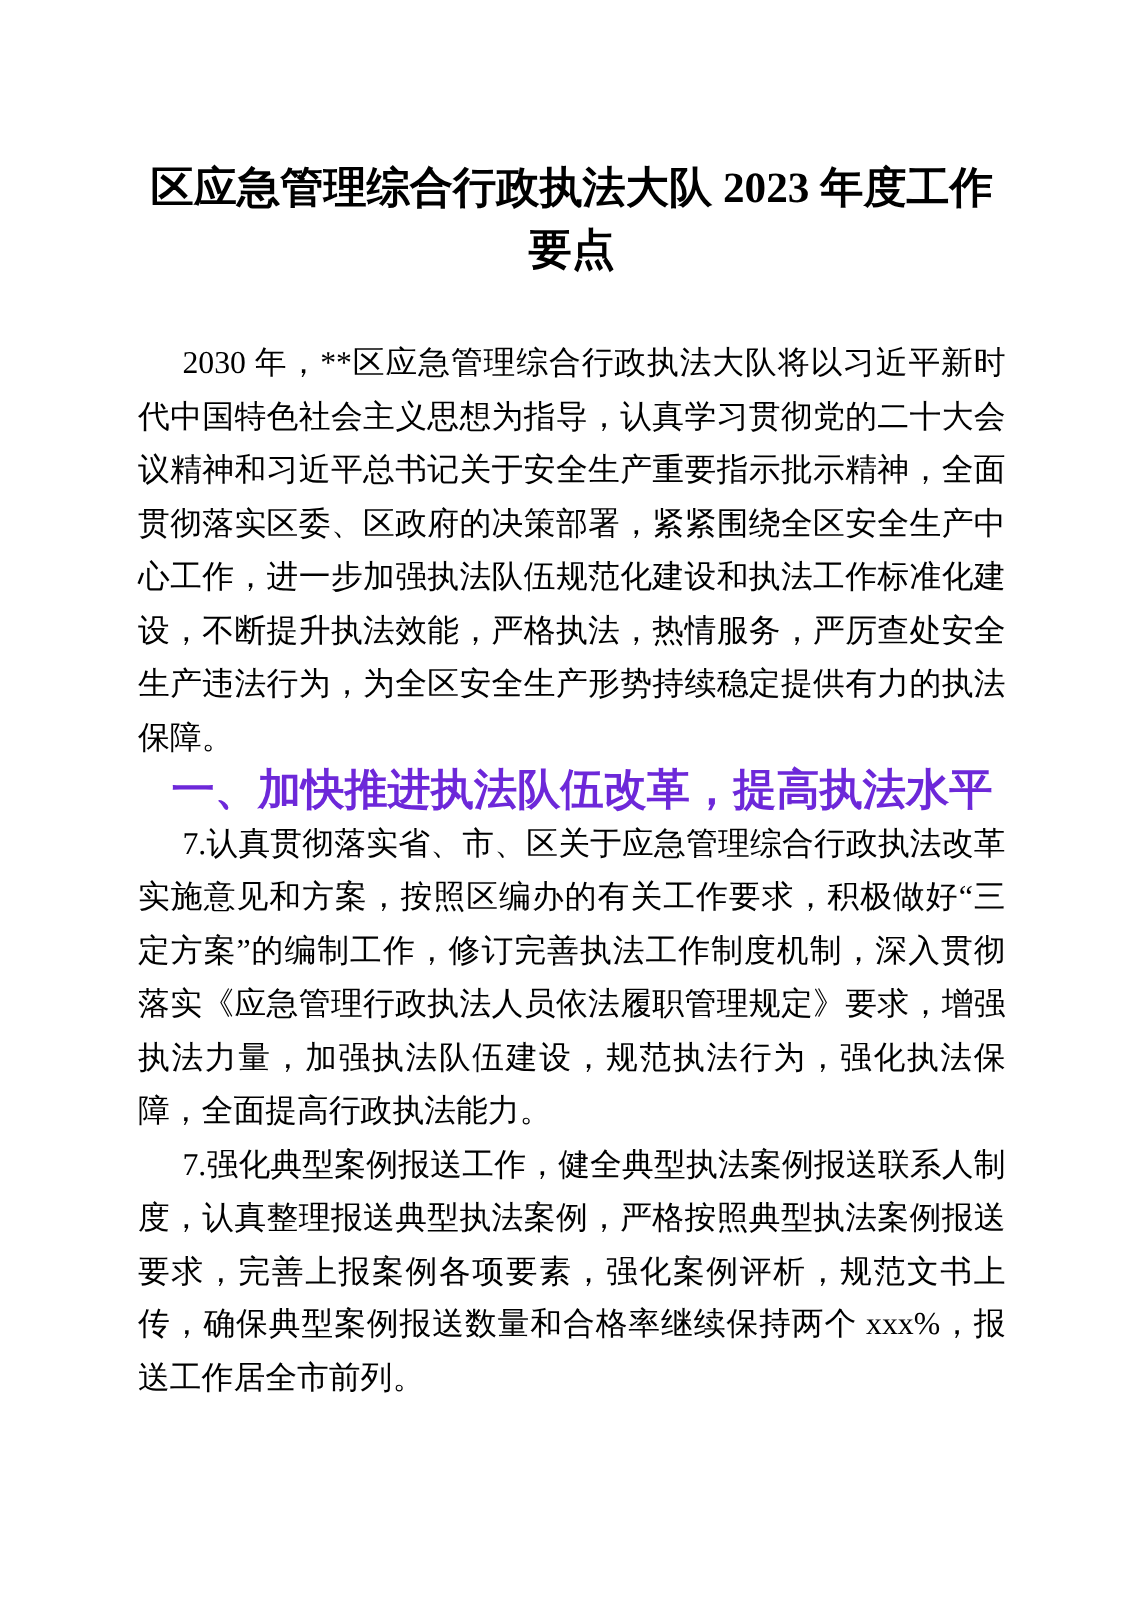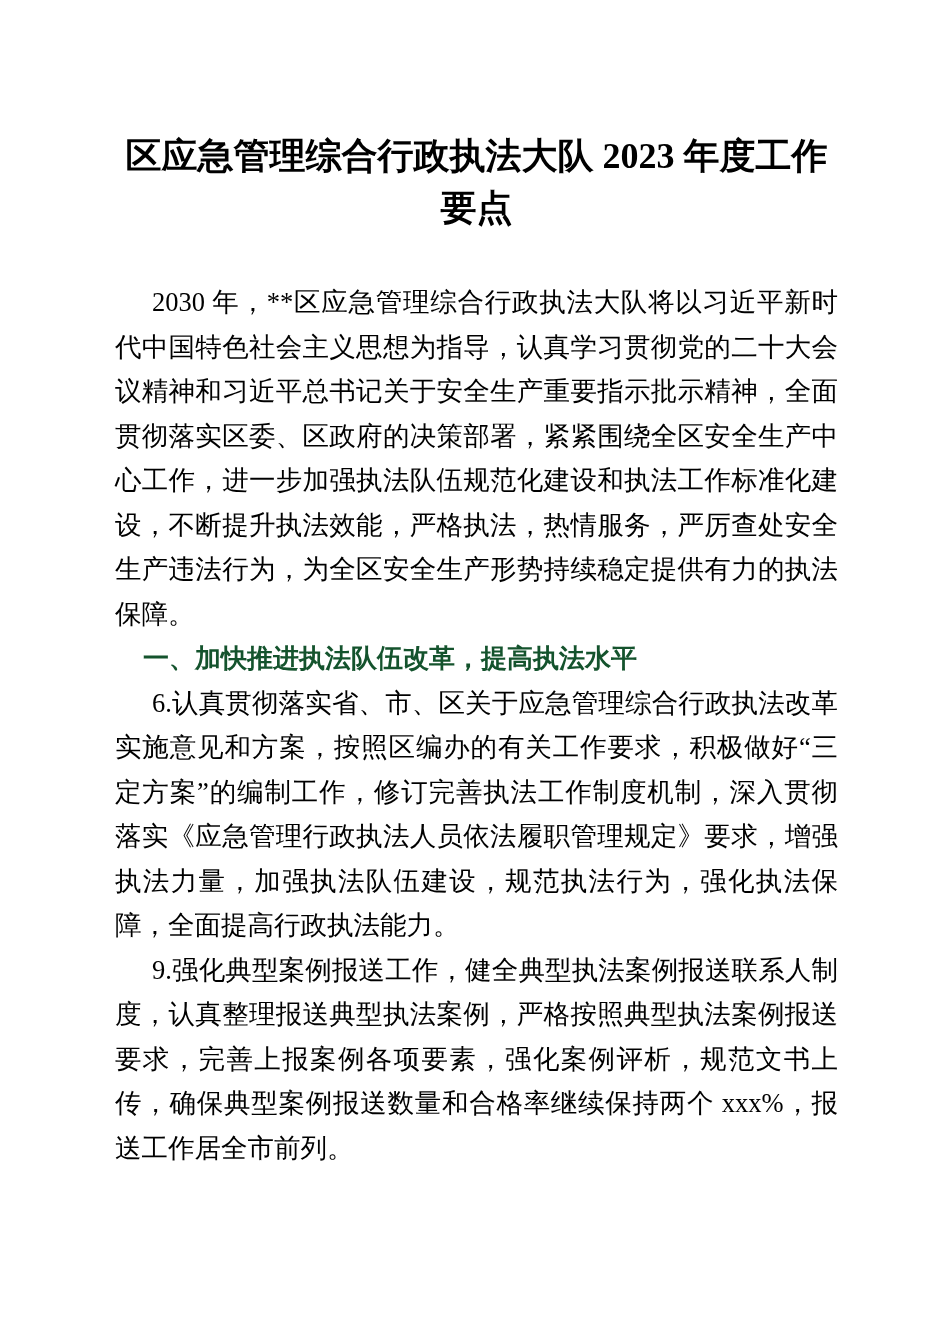--- a/index.html
+++ b/index.html
@@ -37,31 +37,31 @@
     font-size: 26.5px;
     line-height: 44.5px;
     text-align: justify;
     text-indent: 37px;
     color: #000000;
   }
   .section-heading {
     margin: 0;
     font-family: "Liberation Sans", "DejaVu Sans", sans-serif;
     font-weight: 700;
-    font-size: 26px;
+    font-size: 36px;
     line-height: 44.5px;
     text-align: left;
     text-indent: 28px;
-    color: #14532d;
+    color: #6d28d9;
   }
 </style>
 </head>
 <body>
 
 <div class="page">
   <div class="content">
     <h1 class="doc-title">区应急管理综合行政执法大队 2023 年度工作要点</h1>
     <p class="body-para">2030 年，**区应急管理综合行政执法大队将以习近平新时代中国特色社会主义思想为指导，认真学习贯彻党的二十大会议精神和习近平总书记关于安全生产重要指示批示精神，全面贯彻落实区委、区政府的决策部署，紧紧围绕全区安全生产中心工作，进一步加强执法队伍规范化建设和执法工作标准化建设，不断提升执法效能，严格执法，热情服务，严厉查处安全生产违法行为，为全区安全生产形势持续稳定提供有力的执法保障。</p>
     <h2 class="section-heading">一、加快推进执法队伍改革，提高执法水平</h2>
-    <p class="body-para">6.认真贯彻落实省、市、区关于应急管理综合行政执法改革实施意见和方案，按照区编办的有关工作要求，积极做好“三定方案”的编制工作，修订完善执法工作制度机制，深入贯彻落实《应急管理行政执法人员依法履职管理规定》要求，增强执法力量，加强执法队伍建设，规范执法行为，强化执法保障，全面提高行政执法能力。</p>
-    <p class="body-para">9.强化典型案例报送工作，健全典型执法案例报送联系人制度，认真整理报送典型执法案例，严格按照典型执法案例报送要求，完善上报案例各项要素，强化案例评析，规范文书上传，确保典型案例报送数量和合格率继续保持两个 xxx%，报送工作居全市前列。</p>
+    <p class="body-para">7.认真贯彻落实省、市、区关于应急管理综合行政执法改革实施意见和方案，按照区编办的有关工作要求，积极做好“三定方案”的编制工作，修订完善执法工作制度机制，深入贯彻落实《应急管理行政执法人员依法履职管理规定》要求，增强执法力量，加强执法队伍建设，规范执法行为，强化执法保障，全面提高行政执法能力。</p>
+    <p class="body-para">7.强化典型案例报送工作，健全典型执法案例报送联系人制度，认真整理报送典型执法案例，严格按照典型执法案例报送要求，完善上报案例各项要素，强化案例评析，规范文书上传，确保典型案例报送数量和合格率继续保持两个 xxx%，报送工作居全市前列。</p>
   </div>
 </div>
 
 </body></html>

